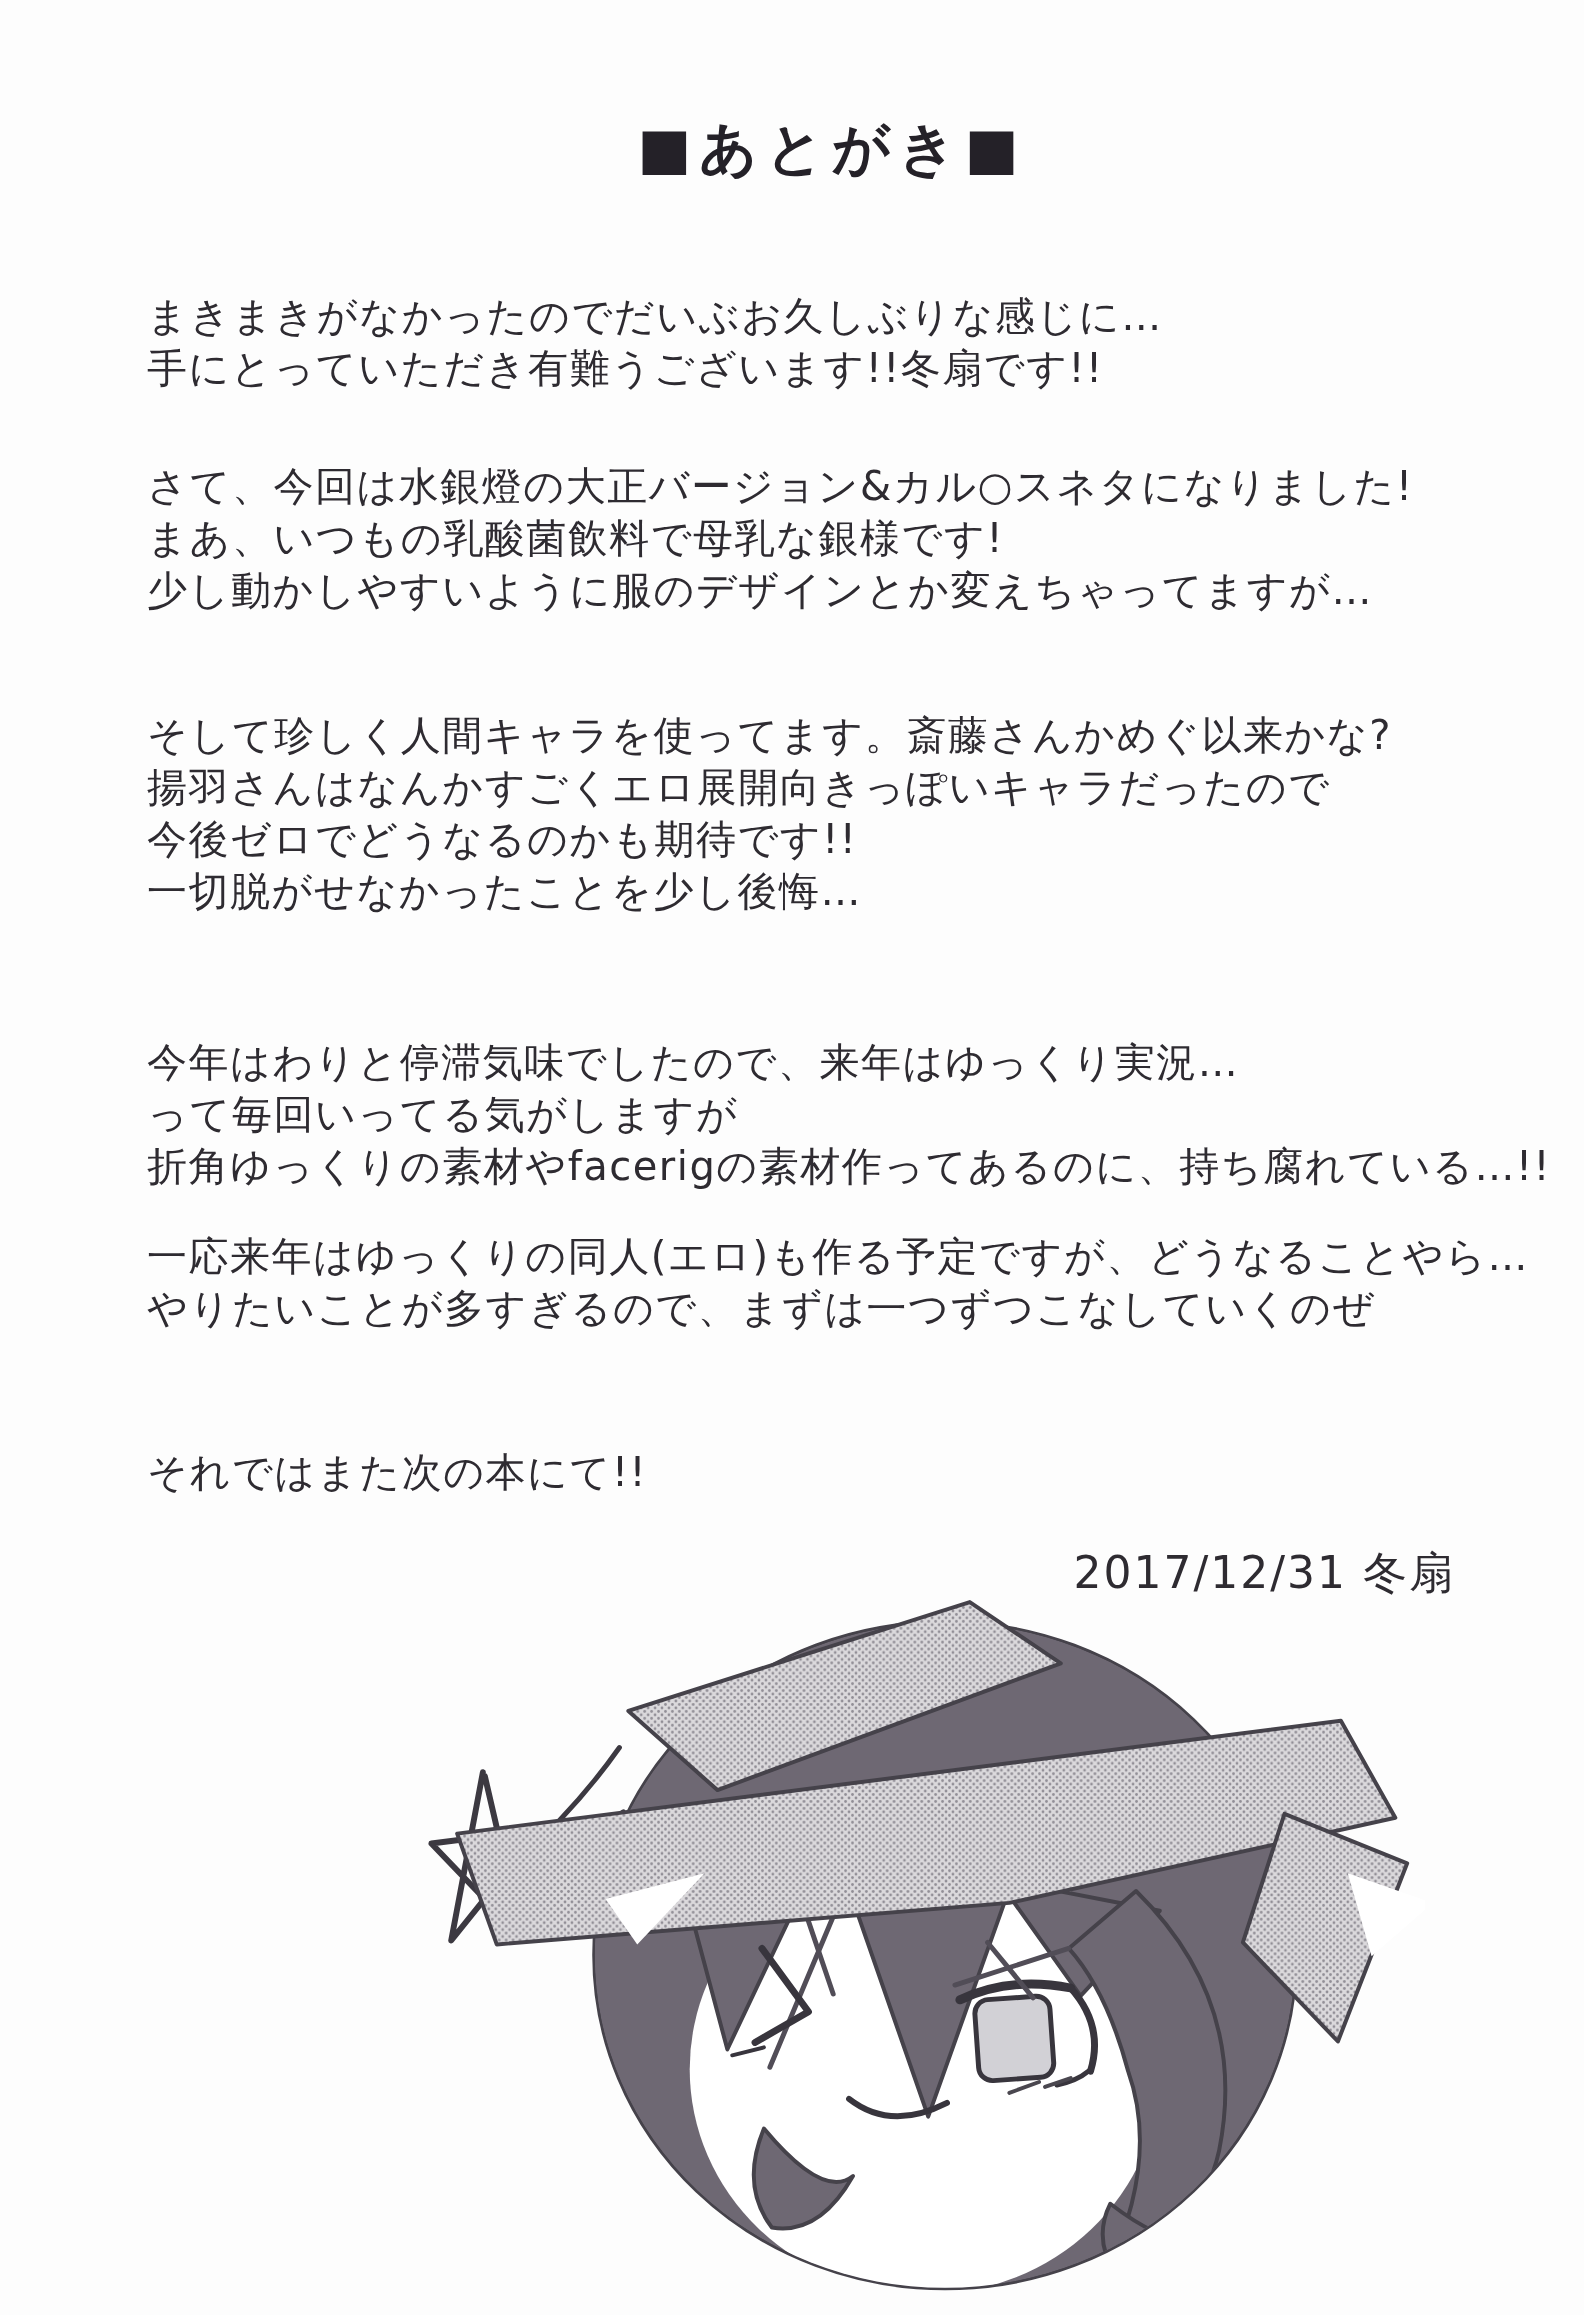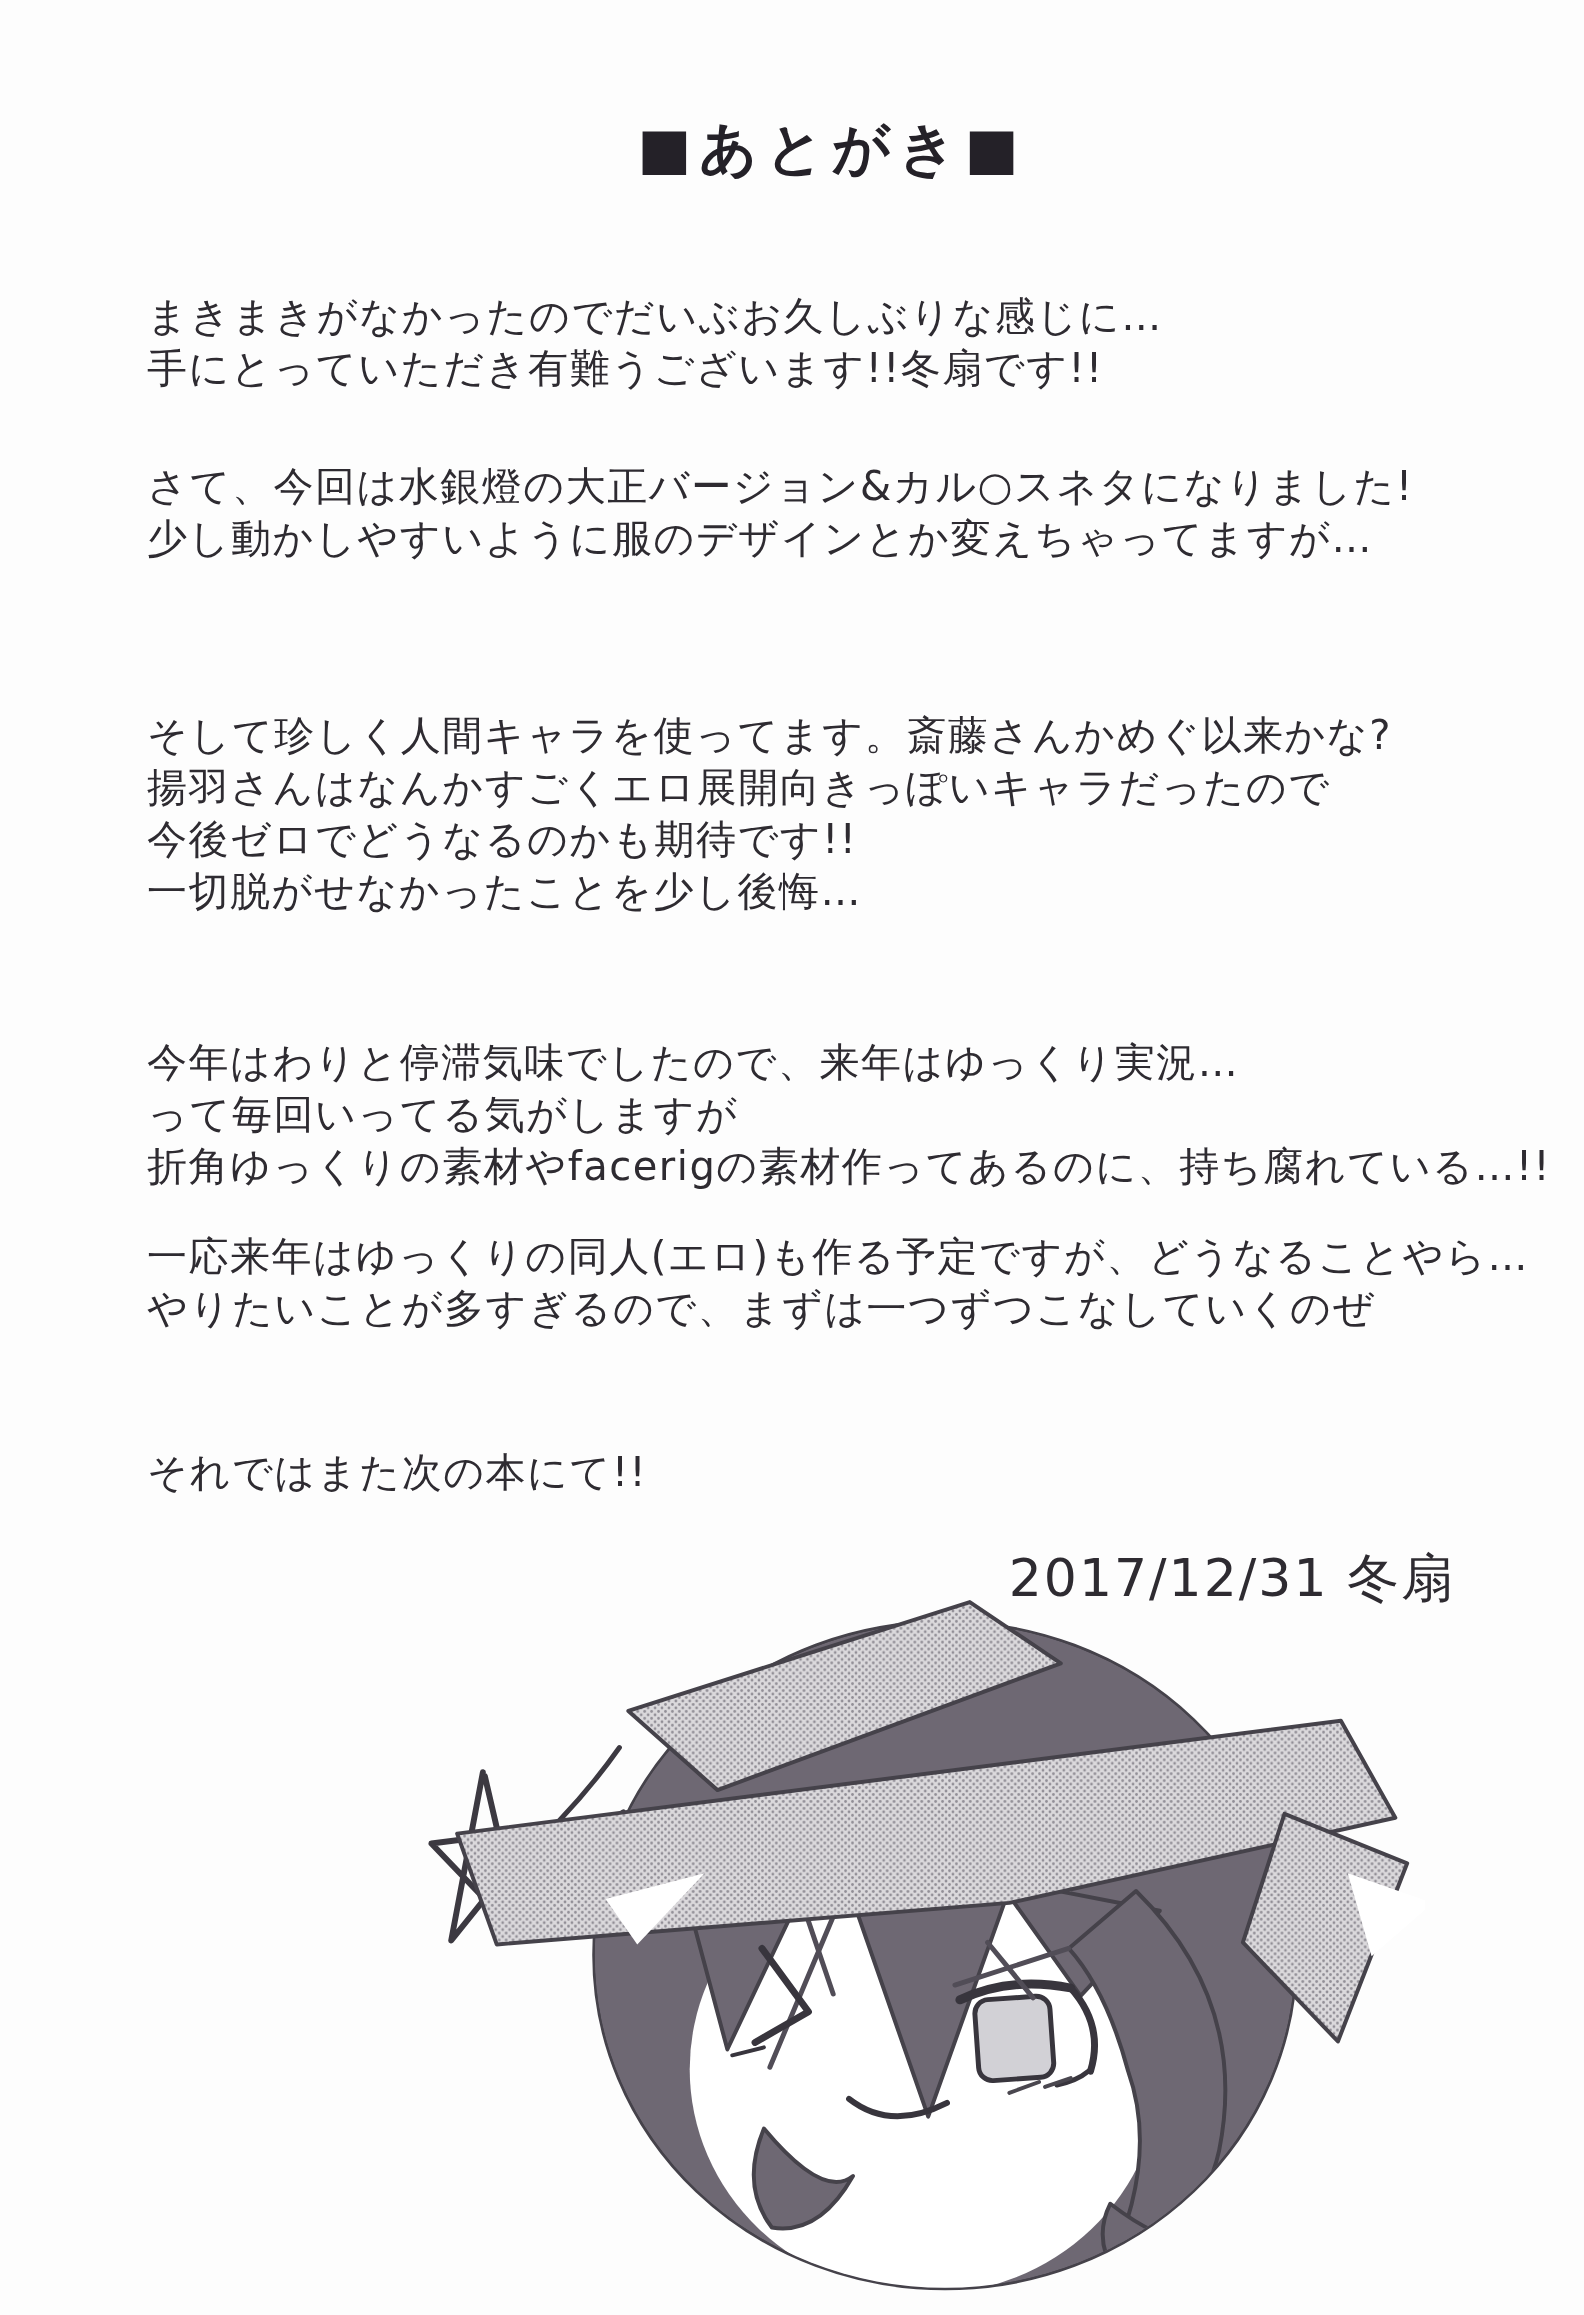--- a/index.html
+++ b/index.html
@@ -27,21 +27,21 @@
     color:#2e2b31;
   }
   .p1{top:290px;}
   .p2{top:460px;}
   .p3{top:709px;}
   .p4{top:1036px;}
   .p5{top:1230px;}
   .p6{top:1446px;}
   .signoff{
     position:absolute;top:1544px;right:129px;
-    font-size:52px;letter-spacing:2px;white-space:nowrap;
+    font-size:44px;letter-spacing:2px;white-space:nowrap;
     color:#2e2b31;
   }
   .illustration{
     position:absolute;top:1574px;left:376px;
     width:1049px;height:733px;
   }
 </style>
 </head>
 <body>
 
@@ -49,20 +49,21 @@
 
   <div class="title">■あとがき■</div>
 
   <div class="para p1">
     <div>まきまきがなかったのでだいぶお久しぶりな感じに…</div>
     <div>手にとっていただき有難うございます!!冬扇です!!</div>
   </div>
 
   <div class="para p2">
     <div>さて、今回は水銀燈の大正バージョン&amp;カル○スネタになりました!</div>
+    <div>まあ、いつもの乳酸菌飲料で母乳な銀様です!</div>
     <div>少し動かしやすいように服のデザインとか変えちゃってますが…</div>
   </div>
 
   <div class="para p3">
     <div>そして珍しく人間キャラを使ってます。斎藤さんかめぐ以来かな?</div>
     <div>揚羽さんはなんかすごくエロ展開向きっぽいキャラだったので</div>
     <div>今後ゼロでどうなるのかも期待です!!</div>
     <div>一切脱がせなかったことを少し後悔…</div>
   </div>
 

